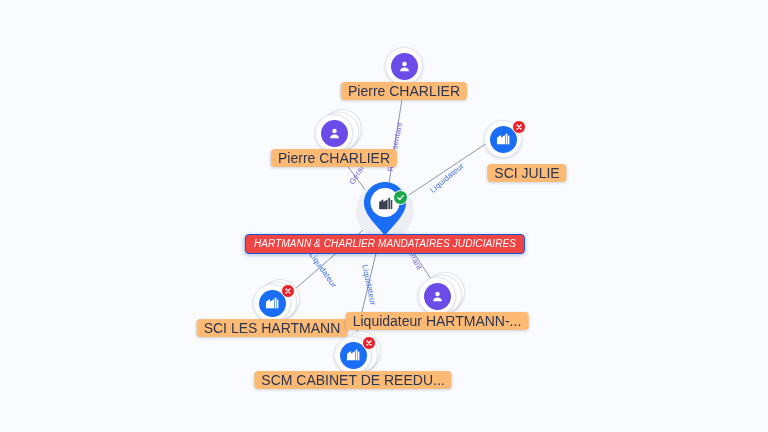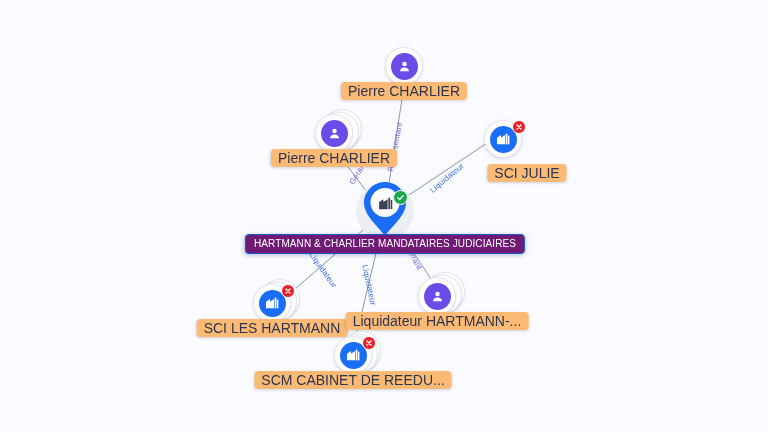--- a/index.html
+++ b/index.html
@@ -129,27 +129,28 @@
     white-space: nowrap;
     background: #fdba74;
     color: #2c3550;
     font-size: 14px;
     line-height: 12px;
     padding: 3px 7px;
     border-radius: 4px;
     box-shadow: 0 1px 3px rgba(40,50,80,.20);
   }
   .node-label.selected {
-    background: #701a75;
+    background: #ef4444;
     color: #ffffff;
     border: 1px solid #1559d0;
     font-size: 10px;
     letter-spacing: .1px;
     padding: 3px 8px;
     box-shadow: 0 1px 4px rgba(20,60,150,.35);
+    font-style: italic;
   }
 
   
   .edge-label {
     position: absolute;
     white-space: nowrap;
     font-size: 8px;
     letter-spacing: .15px;
     transform-origin: 50% 50%;
   }

